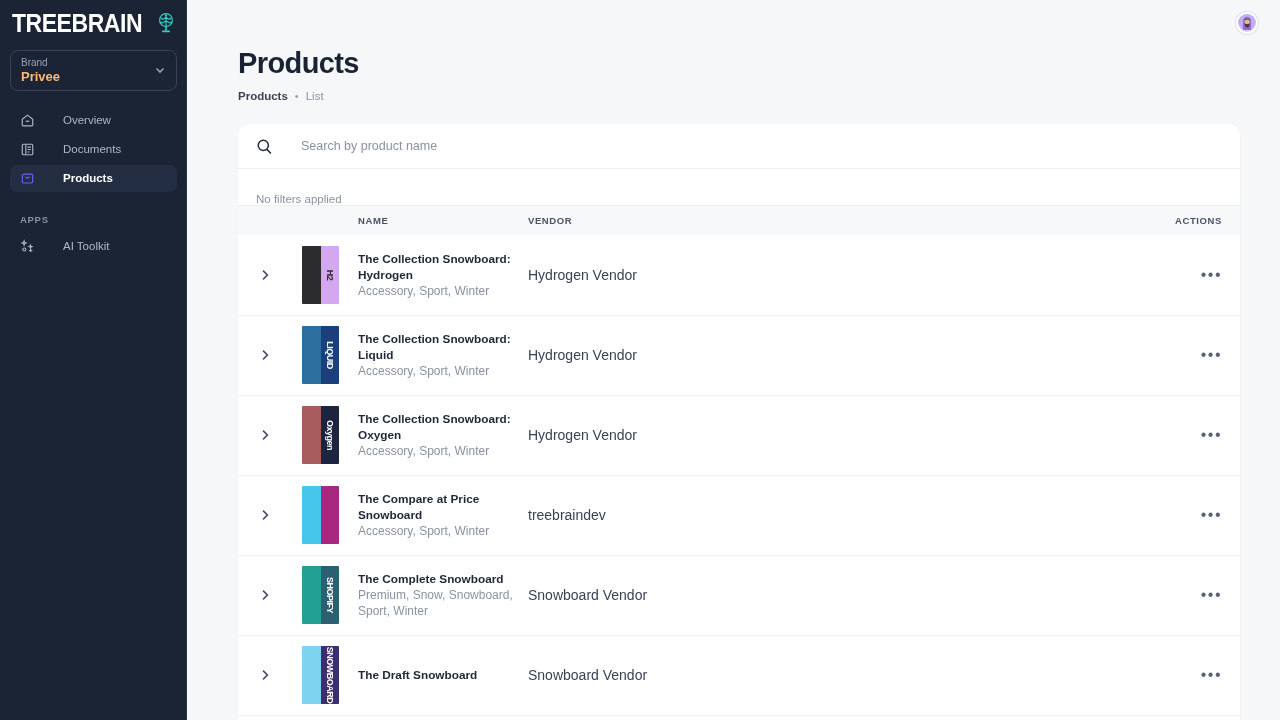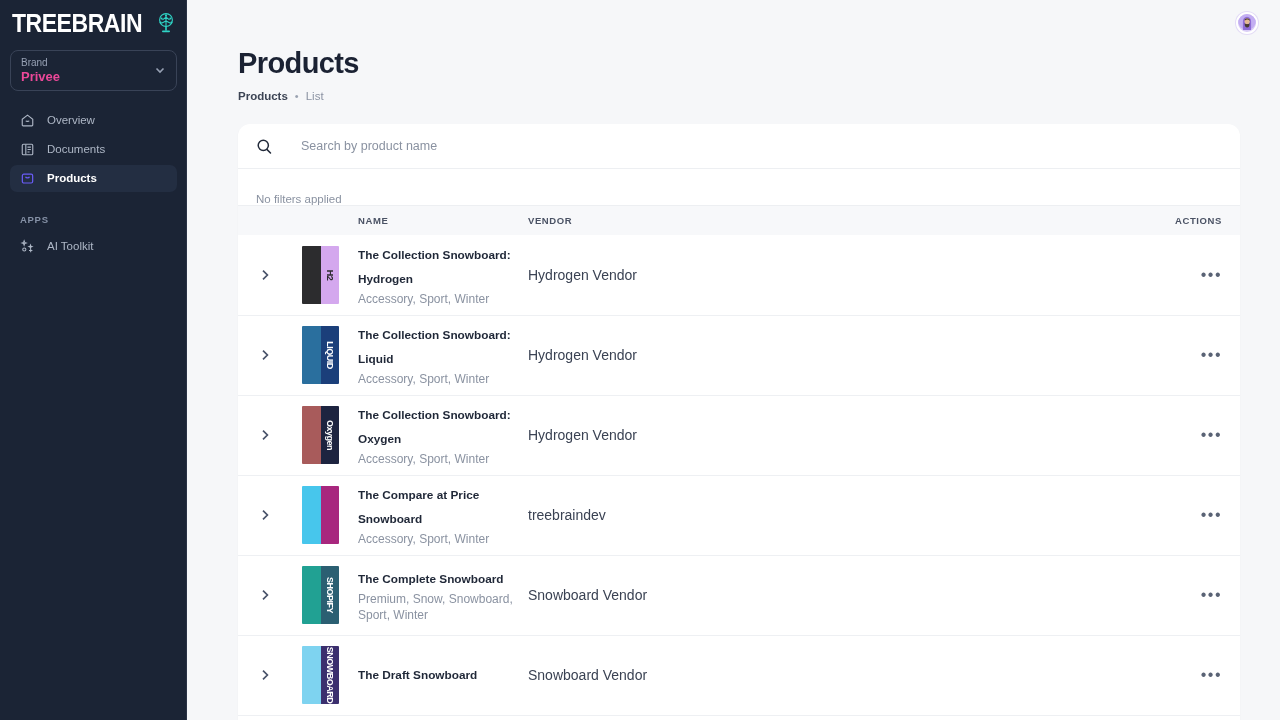--- a/index.html
+++ b/index.html
@@ -68,29 +68,29 @@
     border: 1px solid #394357;
     border-radius: 8px;
     padding: 4px 10px;
     display: flex;
     align-items: center;
     justify-content: space-between;
     cursor: pointer;
   }
   .brand-select-text { display: flex; flex-direction: column; justify-content:center; }
   .brand-label { font-size: 10px; color: #97a1b4; line-height: 13px; }
-  .brand-value { font-size: 13px; color: #ec4899; font-weight: 700; line-height: 16px; }
+  .brand-value { font-size: 13px; color: #fdba74; font-weight: 700; line-height: 16px; }
   .chev { width: 12px; height: 12px; stroke: #97a1b4; fill: none; stroke-width: 1.6; }
 
   .nav { margin-top: 16px; display: flex; flex-direction: column; gap: 2px; }
   .nav-item {
     height: 27px;
     display: flex;
     align-items: center;
-    gap: 12px;
+    gap: 28px;
     padding: 0 10px;
     border-radius: 7px;
     cursor: pointer;
   }
   .nav-item .ico { width: 15px; height: 15px; display: block; flex: 0 0 15px; }
   .nav-item .ico svg { width: 15px; height: 15px; display: block; }
   .nav-label { font-size: 11.5px; color: #aeb7c6; line-height: 1; }
   .nav-item.active { background: #232e42; }
   .nav-item.active .nav-label { color: #ffffff; font-weight: 700; }
 
@@ -213,21 +213,21 @@
 
   .thumb {
     width: 37px; height: 58px;
     display: flex;
     border-radius: 1px;
     overflow: hidden;
     background: #ffffff;
   }
   .thumb .half { width: 50%; height: 100%; position: relative; overflow: hidden; }
 
-  .prod-name { font-size: 11.8px; color: #1f2737; font-weight: 600; line-height: 24px; }
+  .prod-name { font-size: 11.8px; color: #1f2737; font-weight: 600; line-height: 16px; }
   .prod-tags { font-size: 12px; color: #8a92a1; line-height: 16px; margin-top: 0px; }
   .vendor { font-size: 14px; color: #3a4253; }
   .dots { font-size: 16px; letter-spacing: 1.5px; color: #5a6375; cursor: pointer; line-height: 1; }
 </style>
 </head>
 <body>
 
 <div id="app">
 
   <aside class="sidebar">

